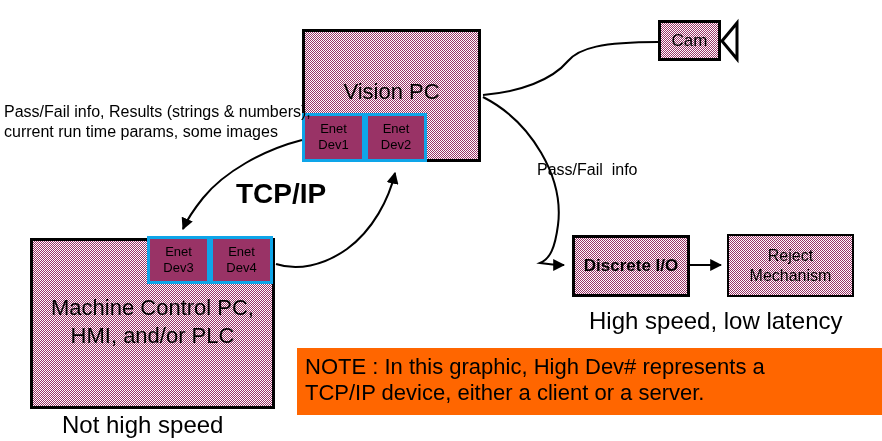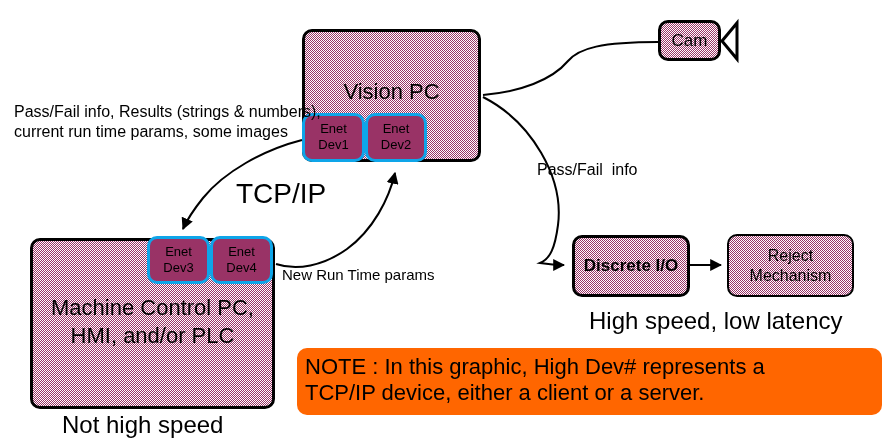--- a/index.html
+++ b/index.html
@@ -1,20 +1,20 @@
 <!DOCTYPE html>
 <html style="--plum: #993366; --orange: #ff6600; --ink: #000000;"><head>
 <meta charset="utf-8">
 <style>
   html,body { margin:0; padding:0; background:#fff; }
   .canvas {
     position:relative; width:882px; height:441px; background:#fff;
     font-family:"Liberation Sans", sans-serif; color:#000; overflow:hidden;
   }
-  .abs { position:absolute;border-radius:10px; }
+  .abs { position:absolute; }
   
   .checker {
     background-color:#cc99b3;
     background-image: conic-gradient(var(--plum,#993366) 0 25%, #ffffff 0 50%, var(--plum,#993366) 0 75%, #ffffff 0);
     background-size:2px 2px;
     border:3px solid #000; box-sizing:border-box;
   }
   .solid {
     background: var(--plum,#993366);
     border:3px solid #0ea5e9; box-sizing:border-box;
@@ -60,31 +60,30 @@
   </div>
 
   <div class="abs checker center-flex" style="left:572px; top:235px; width:118px; height:62px; font-size:17px; font-weight:bold;align-items:center;">
     <div>Discrete I/O</div>
   </div>
   <div class="abs checker center-flex" style="left:727px; top:234px; width:127px; height:63px; font-size:16px; font-weight:normal; line-height:20px; border-width:2px;">
     <div>Reject</div>
     <div>Mechanism</div>
   </div>
 
-  <div class="abs" style="left:14px; top:102px; font-size:16px; line-height:20px;">
+  <div class="abs" style="left:4px; top:102px; font-size:16px; line-height:20px;">
     <div>Pass/Fail info, Results (strings &amp; numbers),</div>
     <div>current run time params, some images</div>
   </div>
 
-  <div class="abs" style="left:236px; top:178px; font-size:28px; font-weight:normal;">TCP/IP</div>
+  <div class="abs" style="left:236px; top:178px; font-size:28px; font-weight:bold;">TCP/IP</div>
 
   <div class="abs" style="left:537px; top:161px; font-size:16px; white-space:pre;">Pass/Fail  info</div>
 
   <div class="abs" style="left:282px; top:265px; font-size:15px; line-height:19px;">
-    <div>New Run Time params</div>
   </div>
 
   <div class="abs" style="left:589px; top:307px; font-size:24px;">High speed, low latency</div>
 
   <div class="abs" style="left:62px; top:411px; font-size:24px;text-align:right;">Not high speed</div>
 
   <div class="abs note-box" style="left:297px; top:348px; width:585px; height:67px;">
     <div>NOTE : In this graphic, High Dev# represents a</div>
     <div>TCP/IP device, either a client or a server.</div>
   </div>

